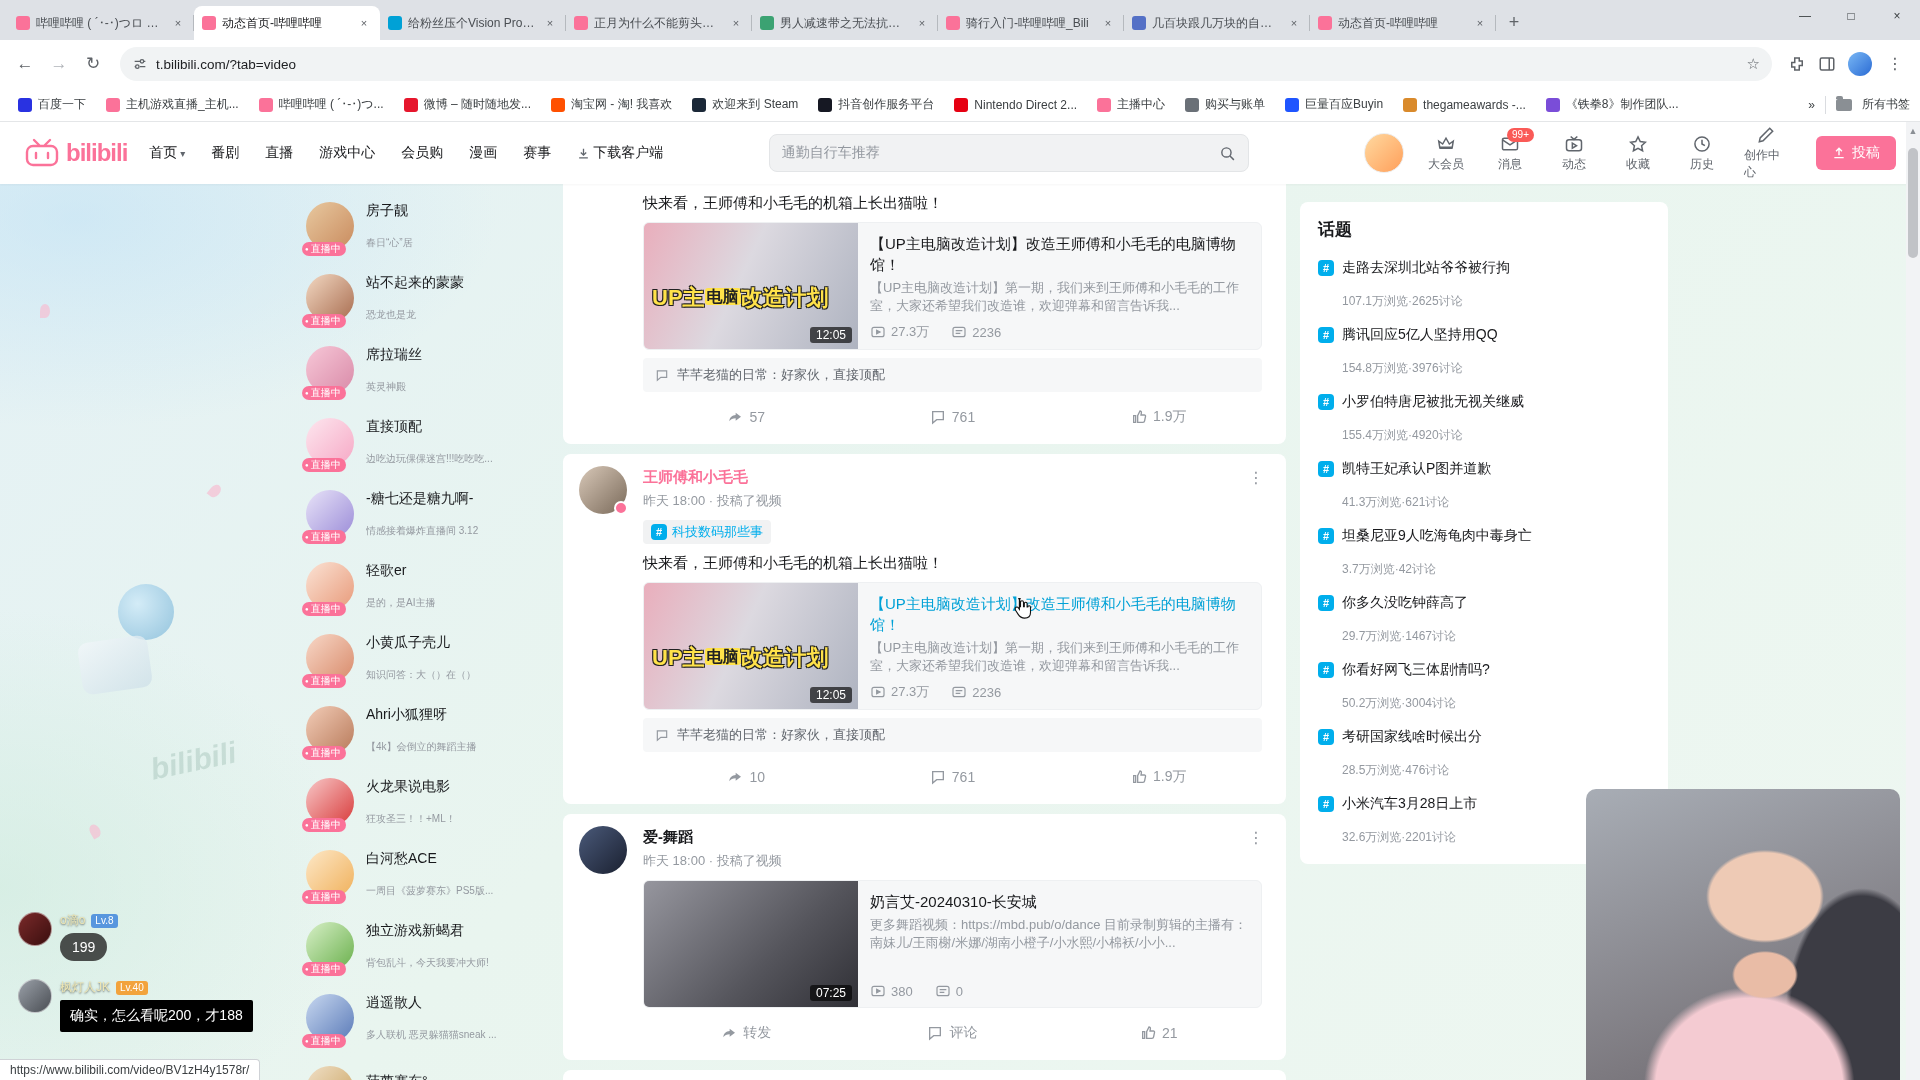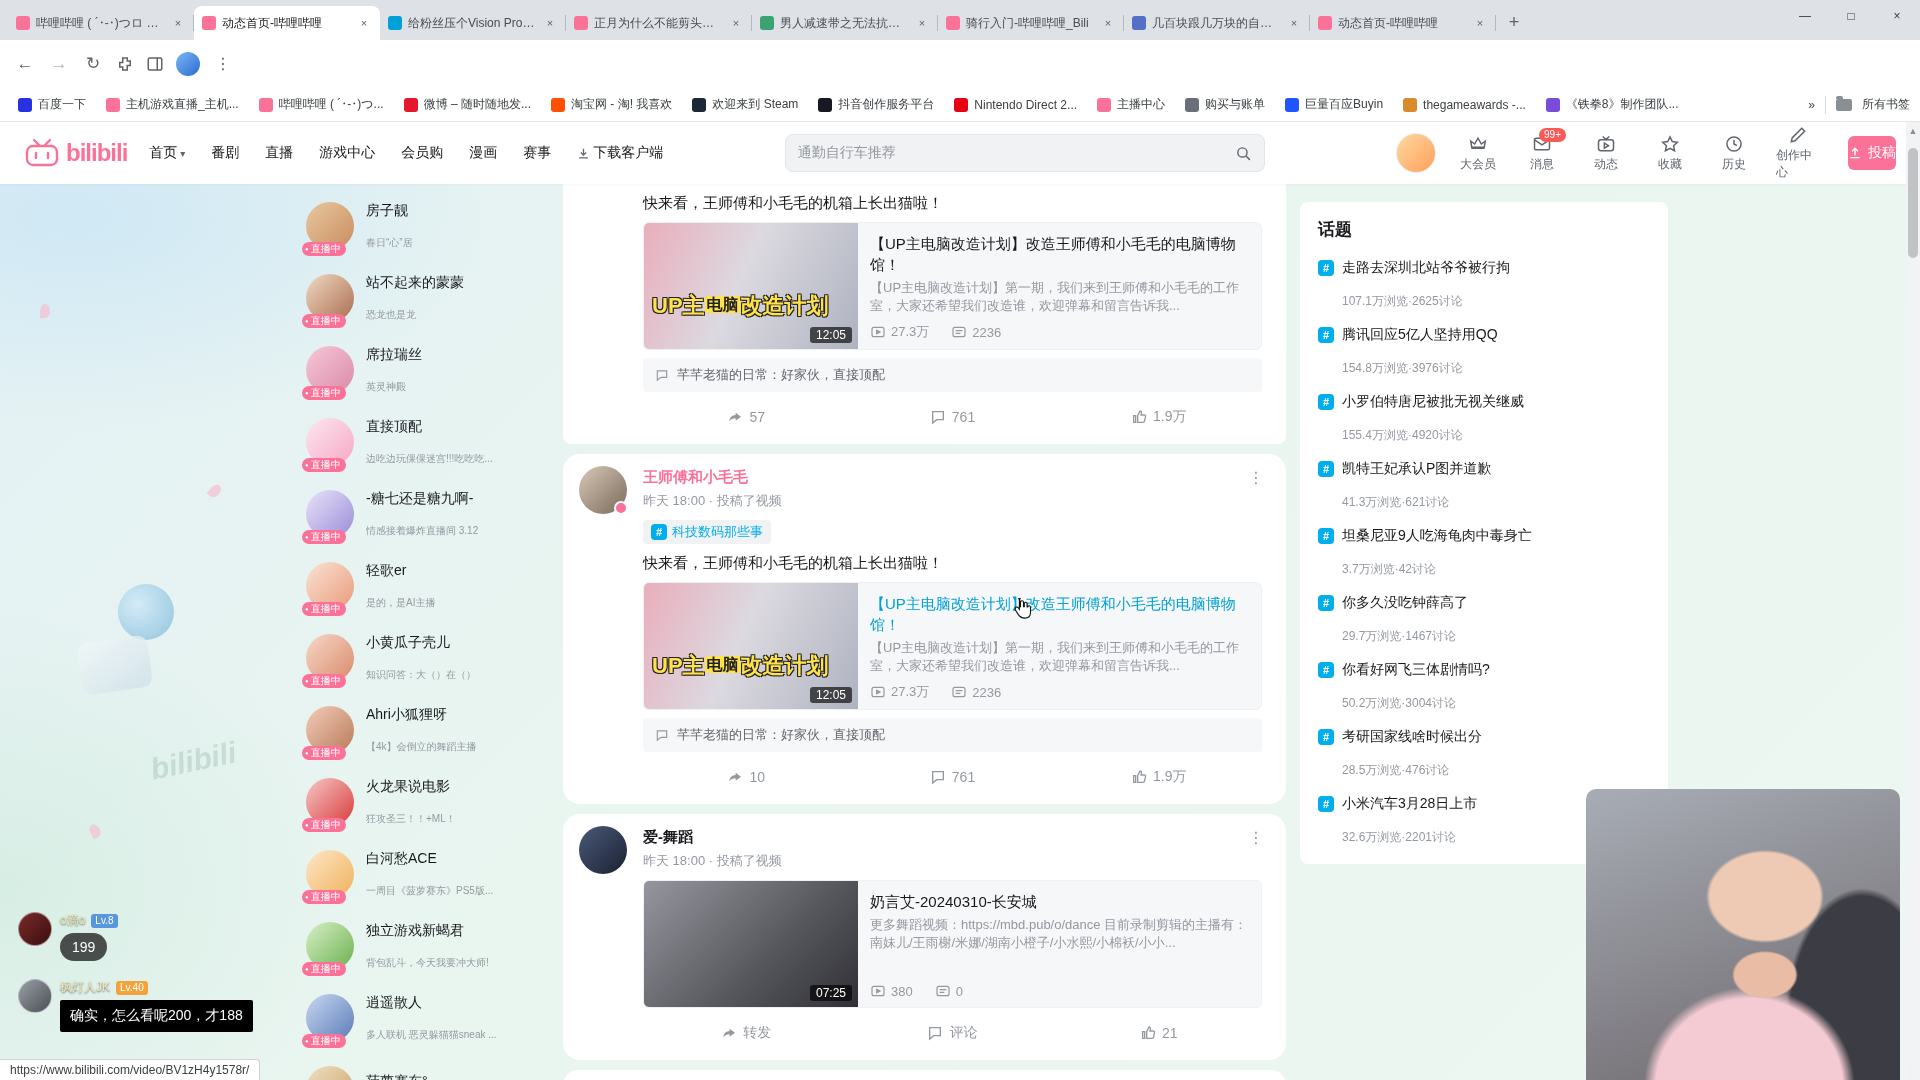--- a/index.html
+++ b/index.html
@@ -50,21 +50,21 @@
   .logo-text { color:#fb7299; font-size:24px; font-weight:bold; letter-spacing:-1px; }
   .main-nav { display:flex; align-items:center; gap:26px; font-size:14px; color:#18191c; }
   .main-nav .nav-item { display:flex; align-items:center; gap:3px; white-space:nowrap; }
   .caret { font-size:10px; color:#61666d; }
   .search-box { margin:0 auto; width:480px; height:38px; background:#f1f2f3; border:1px solid #e3e5e7; border-radius:8px; display:flex; align-items:center; padding:0 12px; }
   .search-box input { flex:1; border:0; outline:0; background:transparent; font-size:14px; color:#9499a0; font-family:inherit; }
   .user-cluster { display:flex; align-items:center; gap:20px; margin-left:10px; }
   .header-avatar { width:40px; height:40px; border-radius:20px; background:linear-gradient(135deg,#ffd9a0,#ff9f5a); border:1px solid #eee; }
   .u-item { display:flex; flex-direction:column; align-items:center; gap:2px; color:#61666d; font-size:12px; position:relative; width:44px; }
   .u-badge { position:absolute; top:-6px; right:-2px; background:#fa5a57; color:#fff; font-size:10px; line-height:14px; padding:0 5px; border-radius:8px; }
-  .upload-btn { background:#fb7299; color:#fff; border-radius:6px; height:34px; display:flex; align-items:center; gap:6px; padding:0 0; font-size:14px; margin-left:8px; }
+  .upload-btn { background:#fb7299; color:#fff; border-radius:6px; height:34px; display:flex; align-items:center; gap:6px; padding:0 16px; font-size:14px; margin-left:8px; }
 
   .content { position:absolute; top:62px; left:0; right:0; bottom:0; }
 
   
   .bg-art { position:absolute; inset:0; pointer-events:none; }
   .watermark { position:absolute; left:150px; top:560px; font-size:30px; font-weight:bold; font-style:italic; color:rgba(140,175,165,.33); transform:rotate(-12deg); }
   .petal { position:absolute; width:10px; height:14px; background:#f6bed2; border-radius:50% 50% 50% 0; opacity:.7; }
   .mascot { position:absolute; left:118px; top:400px; width:56px; height:56px; border-radius:50%; background:radial-gradient(circle at 35% 35%, #cfeaf8, #7fb8d8); opacity:.8; }
   .mascot2 { position:absolute; left:80px; top:455px; width:70px; height:52px; border-radius:10px; background:linear-gradient(150deg,#f3f7fa,#cddfe8); transform:rotate(-8deg); opacity:.75; }
 
@@ -74,39 +74,39 @@
   .live-ava-wrap { position:relative; flex:0 0 48px; }
   .live-ava { width:48px; height:48px; border-radius:24px; }
   .live-badge { position:absolute; left:-4px; bottom:-6px; background:#fb7299; color:#fff; font-size:10px; line-height:14px; padding:0 5px 0 3px; border-radius:8px; display:flex; align-items:center; gap:2px; white-space:nowrap; }
   .live-dot { font-size:6px; }
   .live-meta { min-width:0; }
   .live-name { font-size:14px; color:#18191c; white-space:nowrap; overflow:hidden; text-overflow:ellipsis; }
   .live-desc { font-size:10px; color:#9499a0; margin-top:16px; white-space:nowrap; overflow:hidden; text-overflow:ellipsis; }
 
   
   .feed-col { position:absolute; left:563px; top:0; width:723px; bottom:0; }
-  .card { background:#fff; border-radius:17px; margin-bottom:10px; padding:12px 16px; }
+  .card { background:#fff; border-radius:8px; margin-bottom:10px; padding:12px 16px; }
   .card.clipped { border-radius:0 0 8px 8px; padding-top:8px; }
   .card-head { display:flex; align-items:flex-start; gap:16px; margin-bottom:6px; }
   .card-ava { width:48px; height:48px; border-radius:24px; position:relative; flex:0 0 48px; }
   .card-ava .mini-badge { position:absolute; right:-1px; bottom:-1px; width:14px; height:14px; border-radius:7px; background:#fb7299; border:2px solid #fff; }
   .card-who { flex:1; padding-top:2px; }
   .author { font-size:15px; font-weight:bold; color:#fb7299; }
   .author.plain { color:#18191c; }
   .card-time { font-size:13px; color:#9499a0; margin-top:5px; }
   .card-more { color:#9499a0; font-size:16px; padding:2px 6px; }
   .card-body { margin-left:64px; margin-right:8px; }
   .topic-pill { display:inline-flex; align-items:center; gap:5px; background:#f1f2f3; border-radius:4px; padding:3px 8px; font-size:13px; color:#00aeec; margin-bottom:8px; }
   .hash-ico { width:16px; height:16px; border-radius:4px; background:#00aeec; color:#fff; font-size:11px; font-weight:bold; text-align:center; line-height:16px; }
   .post-text { font-size:15px; color:#18191c; line-height:22px; margin-bottom:8px; }
   .video-card { display:flex; background:#f6f7f8; border:1px solid #eef0f2; border-radius:6px; overflow:hidden; }
   .thumb { position:relative; flex:0 0 214px; height:126px; }
   .thumb.pc { background:linear-gradient(115deg,#e9aebc 0%,#dcd9e0 45%,#aeb3c0 100%); }
   .thumb.dance { background:linear-gradient(135deg,#96969e 0%,#55555c 60%,#303036 100%); }
-  .thumb-text { position:absolute; left:8px; bottom:28px; font-size:22px; font-weight:bold; color:#ffe24a; text-shadow:1px 1px 0 #222,-1px 1px 0 #222,1px -1px 0 #222,-1px -1px 0 #222; white-space:nowrap; }
+  .thumb-text { position:absolute; left:8px; bottom:36px; font-size:22px; font-weight:bold; color:#ffe24a; text-shadow:1px 1px 0 #222,-1px 1px 0 #222,1px -1px 0 #222,-1px -1px 0 #222; white-space:nowrap; }
   .thumb-text .boxed { background:#ffe24a; color:#222; text-shadow:none; border-radius:3px; padding:0 2px; font-size:16px; vertical-align:3px; }
   .duration { position:absolute; right:6px; bottom:6px; background:rgba(0,0,0,.65); color:#fff; font-size:12px; border-radius:3px; padding:1px 6px; }
   .v-meta { flex:1; min-width:0; padding:10px 12px 8px; display:flex; flex-direction:column; }
   .v-title { font-size:15px; line-height:21px; color:#18191c; display:-webkit-box; -webkit-line-clamp:2; -webkit-box-orient:vertical; overflow:hidden; }
   .v-title.hover { color:#00a1d6; }
   .v-desc { font-size:13px; line-height:18px; color:#9499a0; margin-top:4px; display:-webkit-box; -webkit-line-clamp:2; -webkit-box-orient:vertical; overflow:hidden; }
   .v-stats { margin-top:auto; display:flex; align-items:center; gap:22px; color:#9499a0; font-size:13px; }
   .v-stat { display:flex; align-items:center; gap:5px; }
   .quote-bar { margin-top:8px; background:#f6f7f8; border-radius:4px; padding:8px 12px; font-size:13px; color:#61666d; display:flex; align-items:center; gap:8px; }
   .action-row { display:grid; grid-template-columns:1fr 1fr 1fr; margin-top:10px; color:#9499a0; font-size:14px; }
@@ -215,20 +215,29 @@
       <div class="win-btn">—</div>
       <div class="win-btn">□</div>
       <div class="win-btn">×</div>
     </div>
   </div>
 
   <div class="toolbar">
     <div class="nav-btn">←</div>
     <div class="nav-btn dim">→</div>
     <div class="nav-btn">↻</div>
+    <div class="omnibox">
+      <svg class="ic" width="16" height="16" viewBox="0 0 24 24" fill="none" stroke="#5f6368" stroke-width="2">
+          <path d="M4 8h8M18 8h2M4 16h2M12 16h8"></path>
+          <circle cx="15" cy="8" r="2.6"></circle>
+          <circle cx="8" cy="16" r="2.6"></circle>
+        </svg>
+      <span class="url">t.bilibili.com/?tab=video</span>
+      <span class="omni-star">☆</span>
+    </div>
     <div class="toolbar-icons">
       <svg class="ic" width="18" height="18" viewBox="0 0 24 24" fill="none" stroke="#5f6368" stroke-width="2">
           <path d="M9 4h6v4h4v6h-4v6H9v-4H5v-6h4V4z"></path>
         </svg>
       <svg class="ic" width="18" height="18" viewBox="0 0 24 24" fill="none" stroke="#5f6368" stroke-width="2">
           <rect x="3" y="4" width="18" height="16" rx="2"></rect>
           <path d="M15 4v16"></path>
         </svg>
       <div class="profile-dot"></div>
       <div class="ticon">⋮</div>

